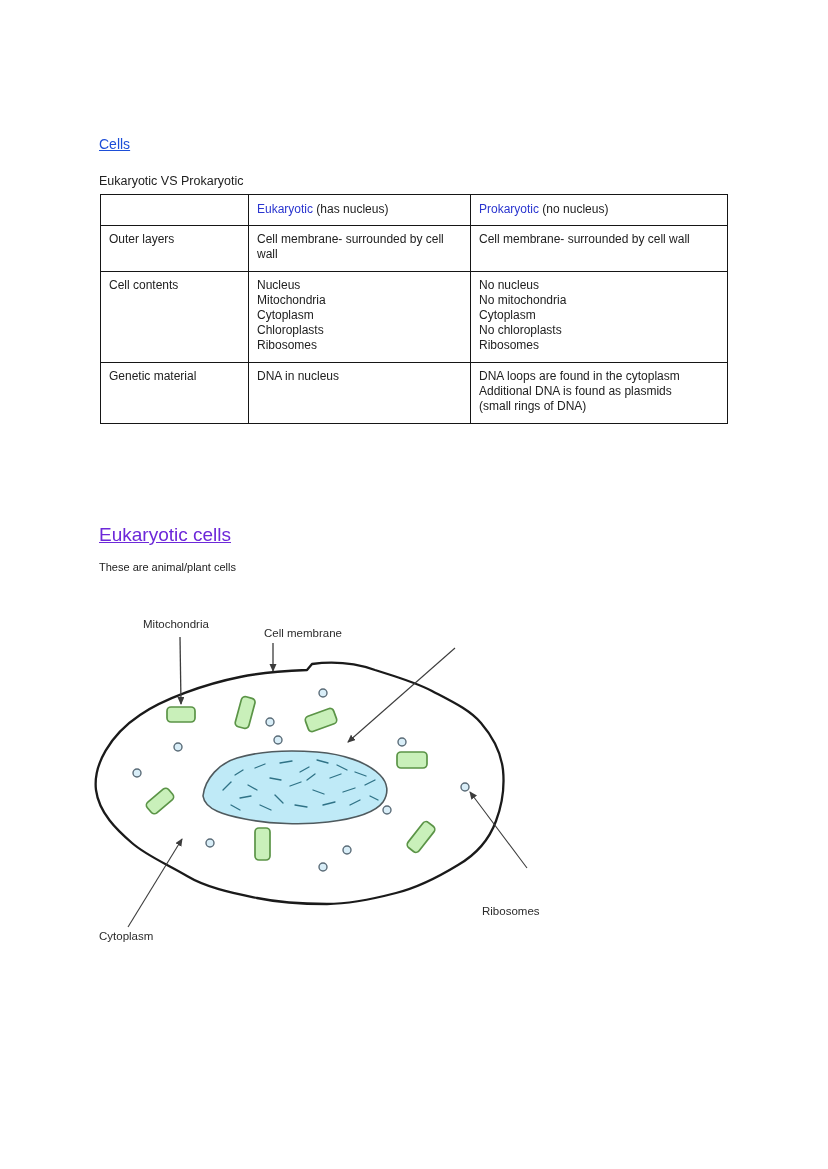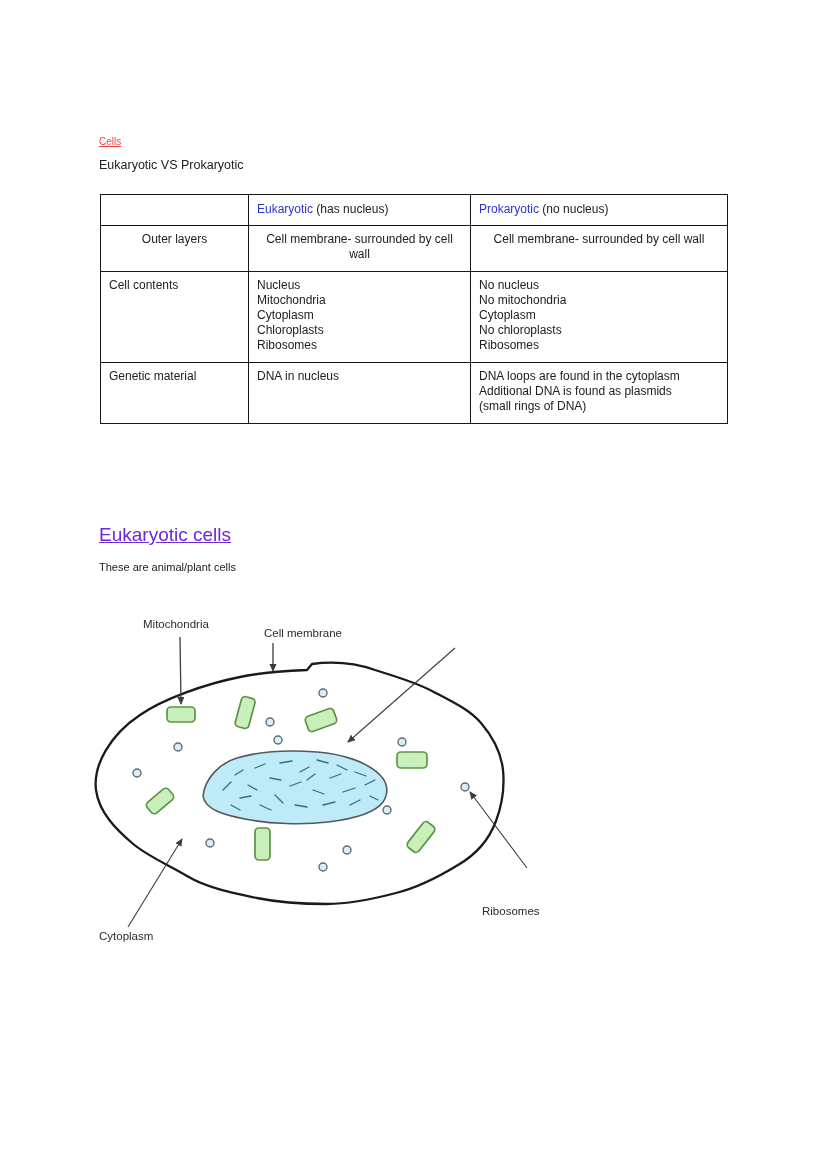--- a/index.html
+++ b/index.html
@@ -8,27 +8,27 @@
   .page {
     position: relative;
     width: 828px;
     height: 1169px;
     background: #ffffff;
     overflow: hidden;
   }
   .page-title {
     position: absolute;
     left: 99px; top: 136px;
-    font-size: 10px; font-weight: 400;
+    font-size: 14px; font-weight: 400;
     text-decoration: underline;
-    color: #ef4444;
+    color: #1d4ed8;
   }
   .page-subtitle {
     position: absolute;
-    left: 99px; top: 158px;
+    left: 99px; top: 174px;
     font-size: 12.5px; color: #212121;
   }
   table.cmp {
     position: absolute;
     left: 100px; top: 194px;
     width: 627px;
     border-collapse: collapse;
     table-layout: fixed;
   }
   table.cmp td {
@@ -37,21 +37,21 @@
     line-height: 15px;
     vertical-align: top;
     padding: 6px 8px 4px 8px;
     color: #212121;
   }
   col.c1 { width: 148px; }
   col.c2 { width: 222px; }
   col.c3 { width: 257px; }
   tr.r-head td { height: 31px; vertical-align: middle; padding-top: 1px; padding-bottom: 2px; }
   tr.r-size td { height: 32px; }
-  tr.r-outer td { height: 46px; text-align: center; }
+  tr.r-outer td { height: 46px; }
   tr.r-contents td { height: 91px; }
   tr.r-genetic td { height: 61px; }
   tr.r-division td { height: 30px; }
   .blue { color: #2a35cf; }
   .multi { white-space: pre-line; }
   .section-heading {
     position: absolute;
     left: 99px; top: 524px;
     font-size: 19px; font-weight: 400;
     text-decoration: underline;

